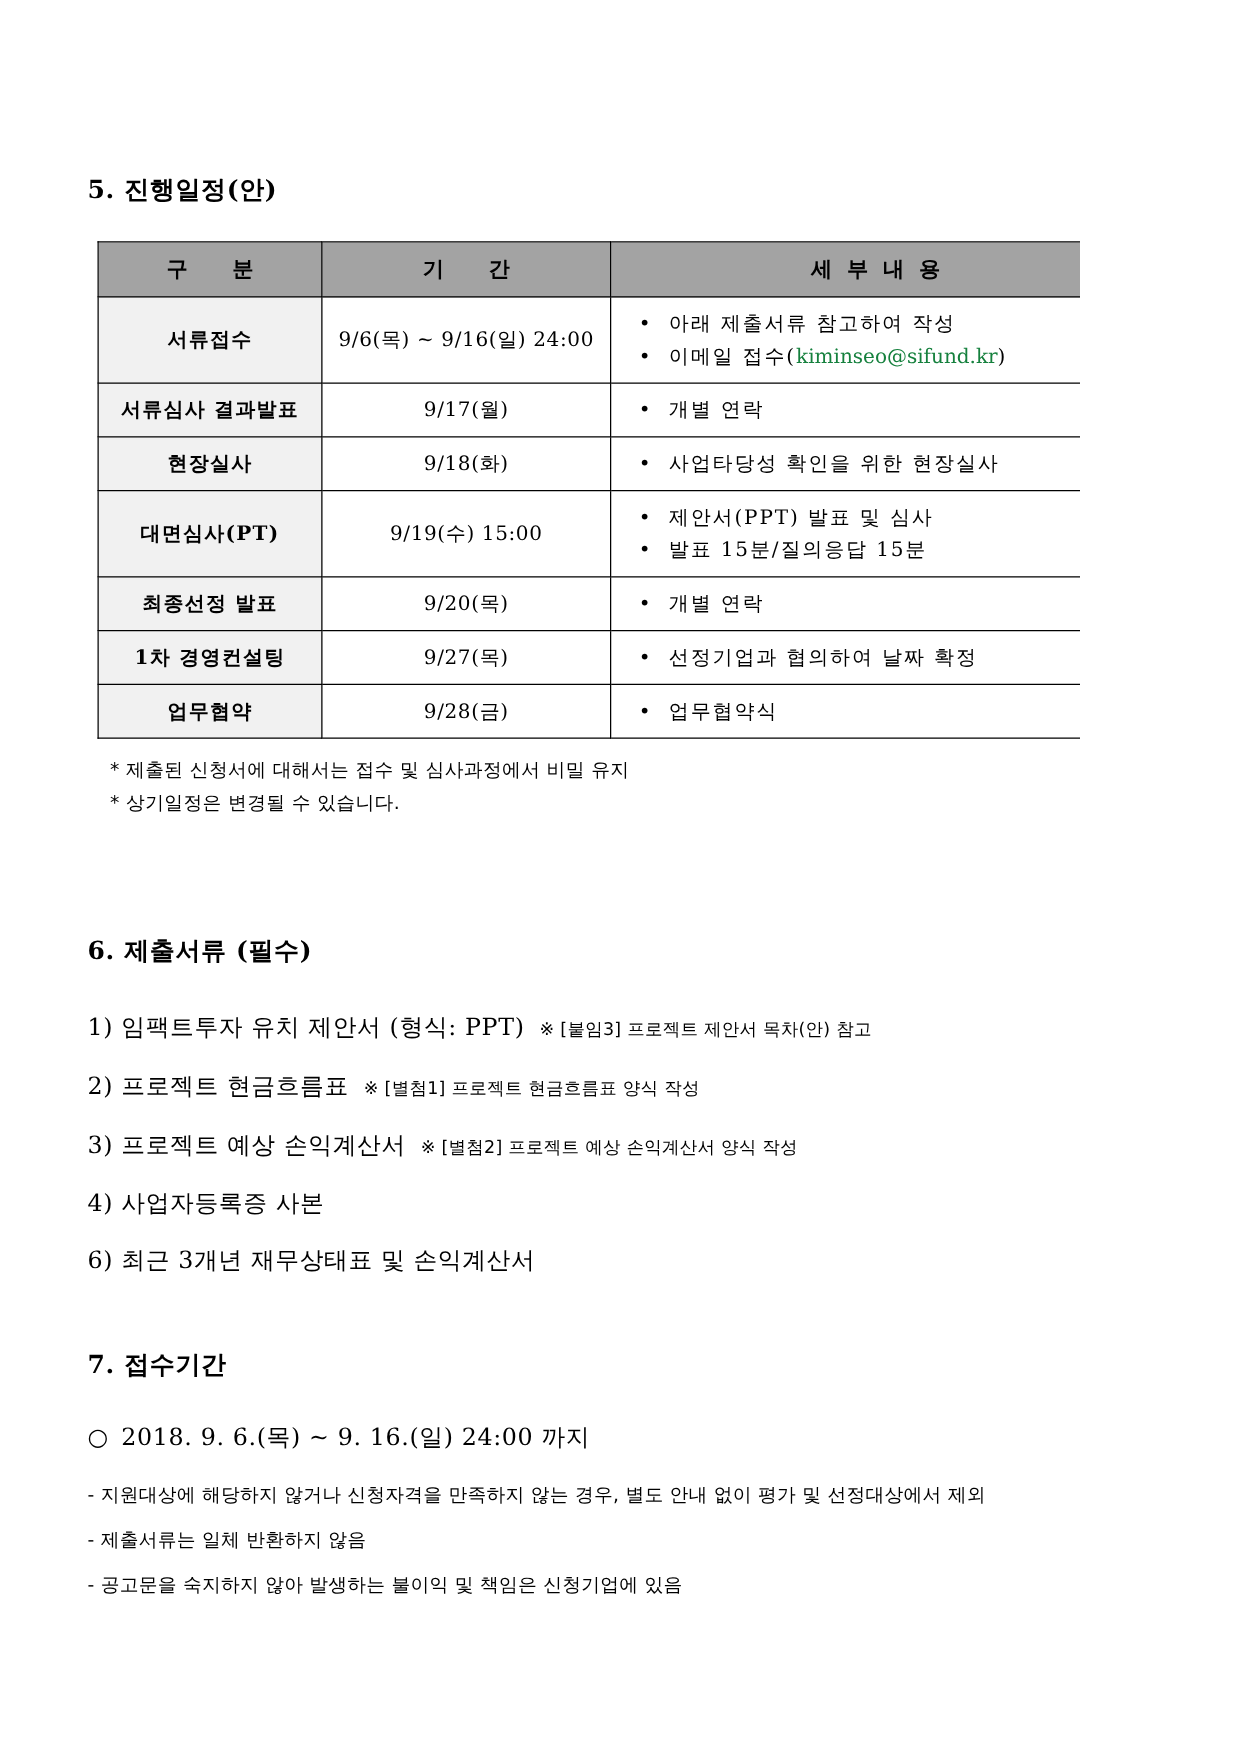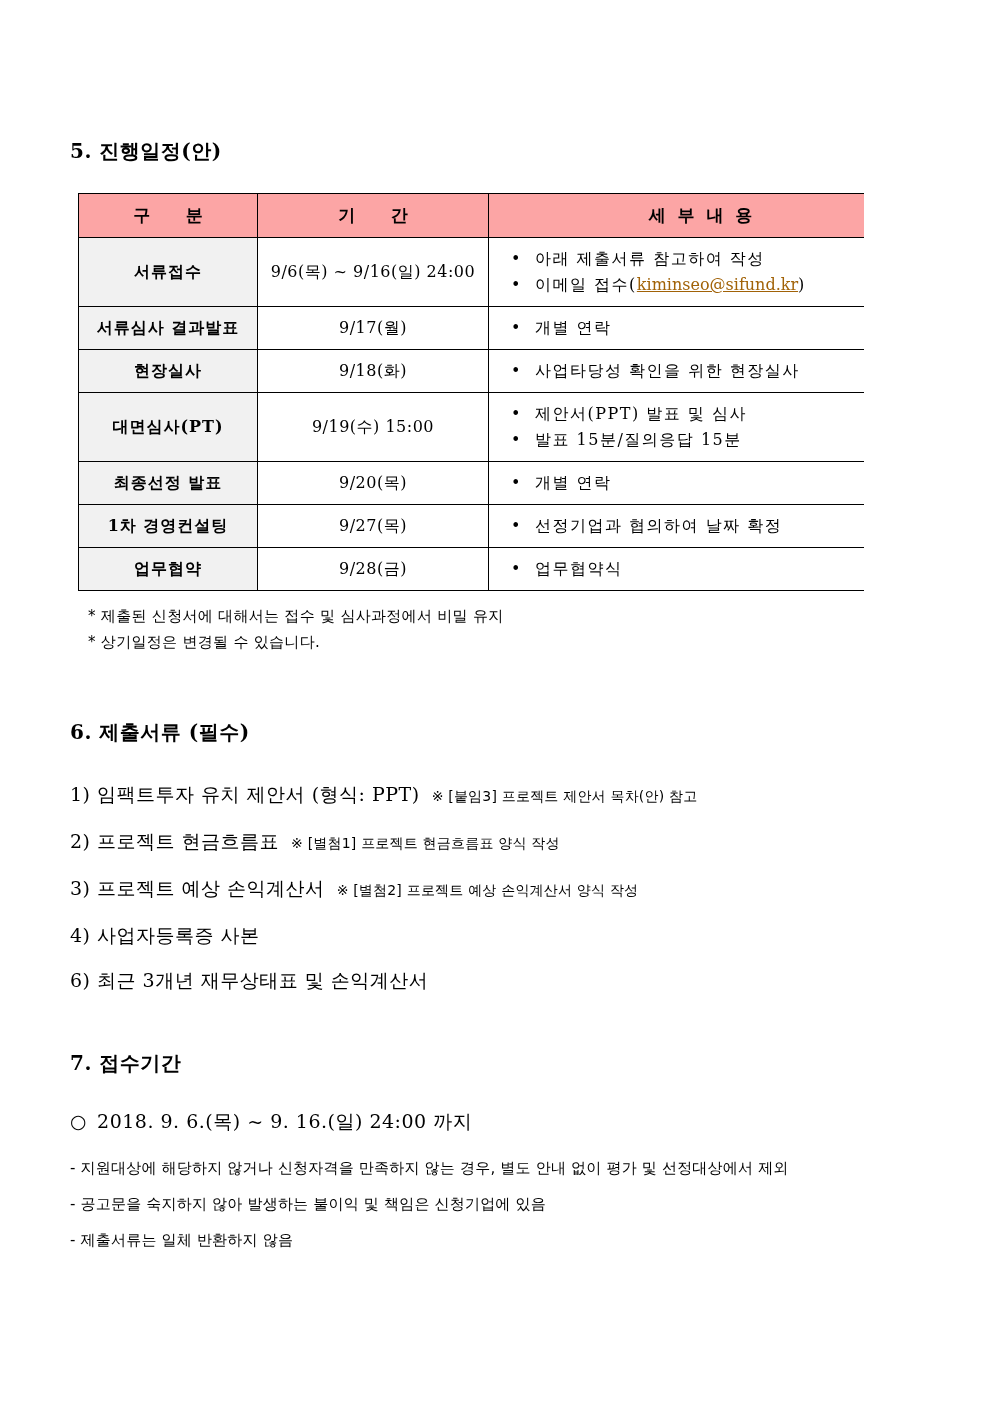--- a/index.html
+++ b/index.html
@@ -12,34 +12,34 @@
     font-family: "DejaVu Serif", serif;
     overflow: hidden;
   }
   .sec-heading {
     font-size: 20px;
     font-weight: bold;
     margin-left: 70px;
     letter-spacing: 0.5px;
   }
   .sec5-heading { padding-top: 138px; }
-  .sec6-heading { margin-top: 64px; }
+  .sec6-heading { margin-top: 92px; }
   .sec7-heading { margin-top: 56px; }
 
   table.schedule {
     border-collapse: collapse;
     table-layout: fixed;
     width: 834px;
     margin: 28px 0 0 78px;
   }
   table.schedule th, table.schedule td {
     border: 1.5px solid #000000;
   }
   table.schedule th {
-    background: #fca5a5;
+    background: #a3a3a3;
     font-size: 17px;
     font-weight: bold;
     text-align: center;
     padding: 10px 0;
     white-space: pre;
   }
   td.cat {
     background: #f1f1f1;
     font-weight: bold;
     text-align: center;
@@ -61,21 +61,21 @@
     font-size: 16px;
     line-height: 26px;
     letter-spacing: 1.5px;
   }
   li.detail::before {
     content: "\2022";
     position: absolute;
     left: 10px;
     letter-spacing: 0;
   }
-  .email { text-decoration: underline; color: #a16207; letter-spacing: 0; }
+  .email { color: #15803d; letter-spacing: 0; }
 
   .footnotes {
     margin: 12px 0 0 88px;
     font-family: "DejaVu Sans", sans-serif;
     font-size: 15px;
     line-height: 26px;
     letter-spacing: 0.3px;
   }
 
   .items { margin: 34px 0 0 70px; }
@@ -206,17 +206,17 @@
   </div>
 
   <div class="sec-heading sec7-heading">7. 접수기간</div>
 
   <div class="period-line">
     <span class="period-marker">○</span><span>2018. 9. 6.(목) ~ 9. 16.(일) 24:00 까지</span>
   </div>
 
   <div class="app-notes">
     <div class="app-note">- 지원대상에 해당하지 않거나 신청자격을 만족하지 않는 경우, 별도 안내 없이 평가 및 선정대상에서 제외</div>
+    <div class="app-note">- 제출서류는 일체 반환하지 않음</div>
     <div class="app-note">- 공고문을 숙지하지 않아 발생하는 불이익 및 책임은 신청기업에 있음</div>
-    <div class="app-note">- 제출서류는 일체 반환하지 않음</div>
   </div>
 
 </div>
 
 </body></html>

